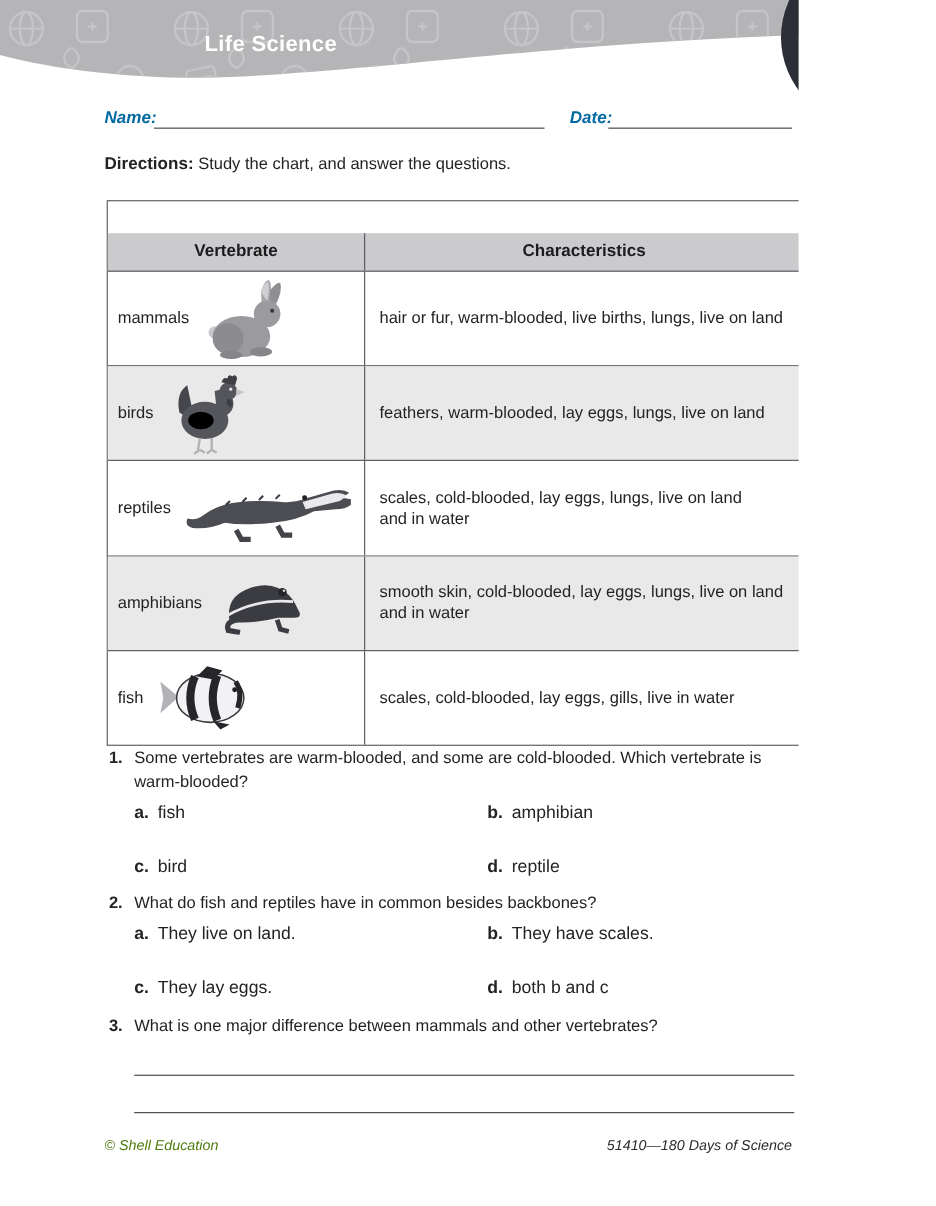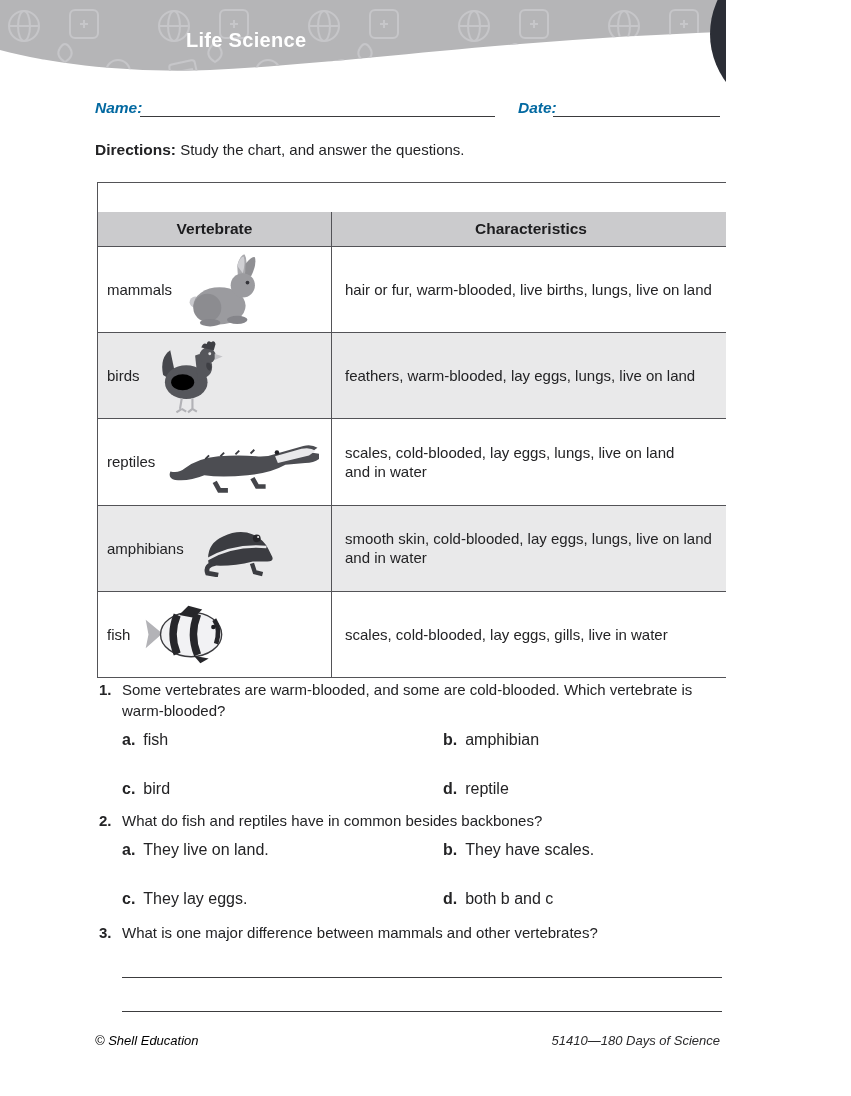--- a/index.html
+++ b/index.html
@@ -65,21 +65,21 @@
   
   .side-divider{position:absolute; left:777px; top:114px; width:1px; height:982px; background:#c9c9cb;}
   .side-pattern{position:absolute; left:778px; top:114px; z-index:1;}
   .magnifier{position:absolute; left:783px; top:199px; z-index:2;}
   .side-label{
     position:absolute; left:791px; top:252px; z-index:2;
     writing-mode:vertical-rl; font-weight:bold; font-size:17.5px;
     color:#202126; letter-spacing:0.4px;
   }
   
-  .footer-copy{position:absolute; left:95px; top:1033px; font-size:13px; font-style:italic; color:#000000;}
+  .footer-copy{position:absolute; left:95px; top:1033px; font-size:13px; font-style:italic; color:#4d7c0f;}
   .footer-book{position:absolute; left:420px; top:1033px; width:300px; text-align:right; font-size:13px; font-style:italic; color:#2a2a2c;}
   .page-circle{
     position:absolute; left:760px; top:995px; width:38px; height:38px; z-index:3;
     background:#2b2e36; border-radius:50%; color:#86efac; font-weight:bold; font-size:15px;
     display:flex; align-items:center; justify-content:center;
   }
 </style>
 </head>
 <body>
 

